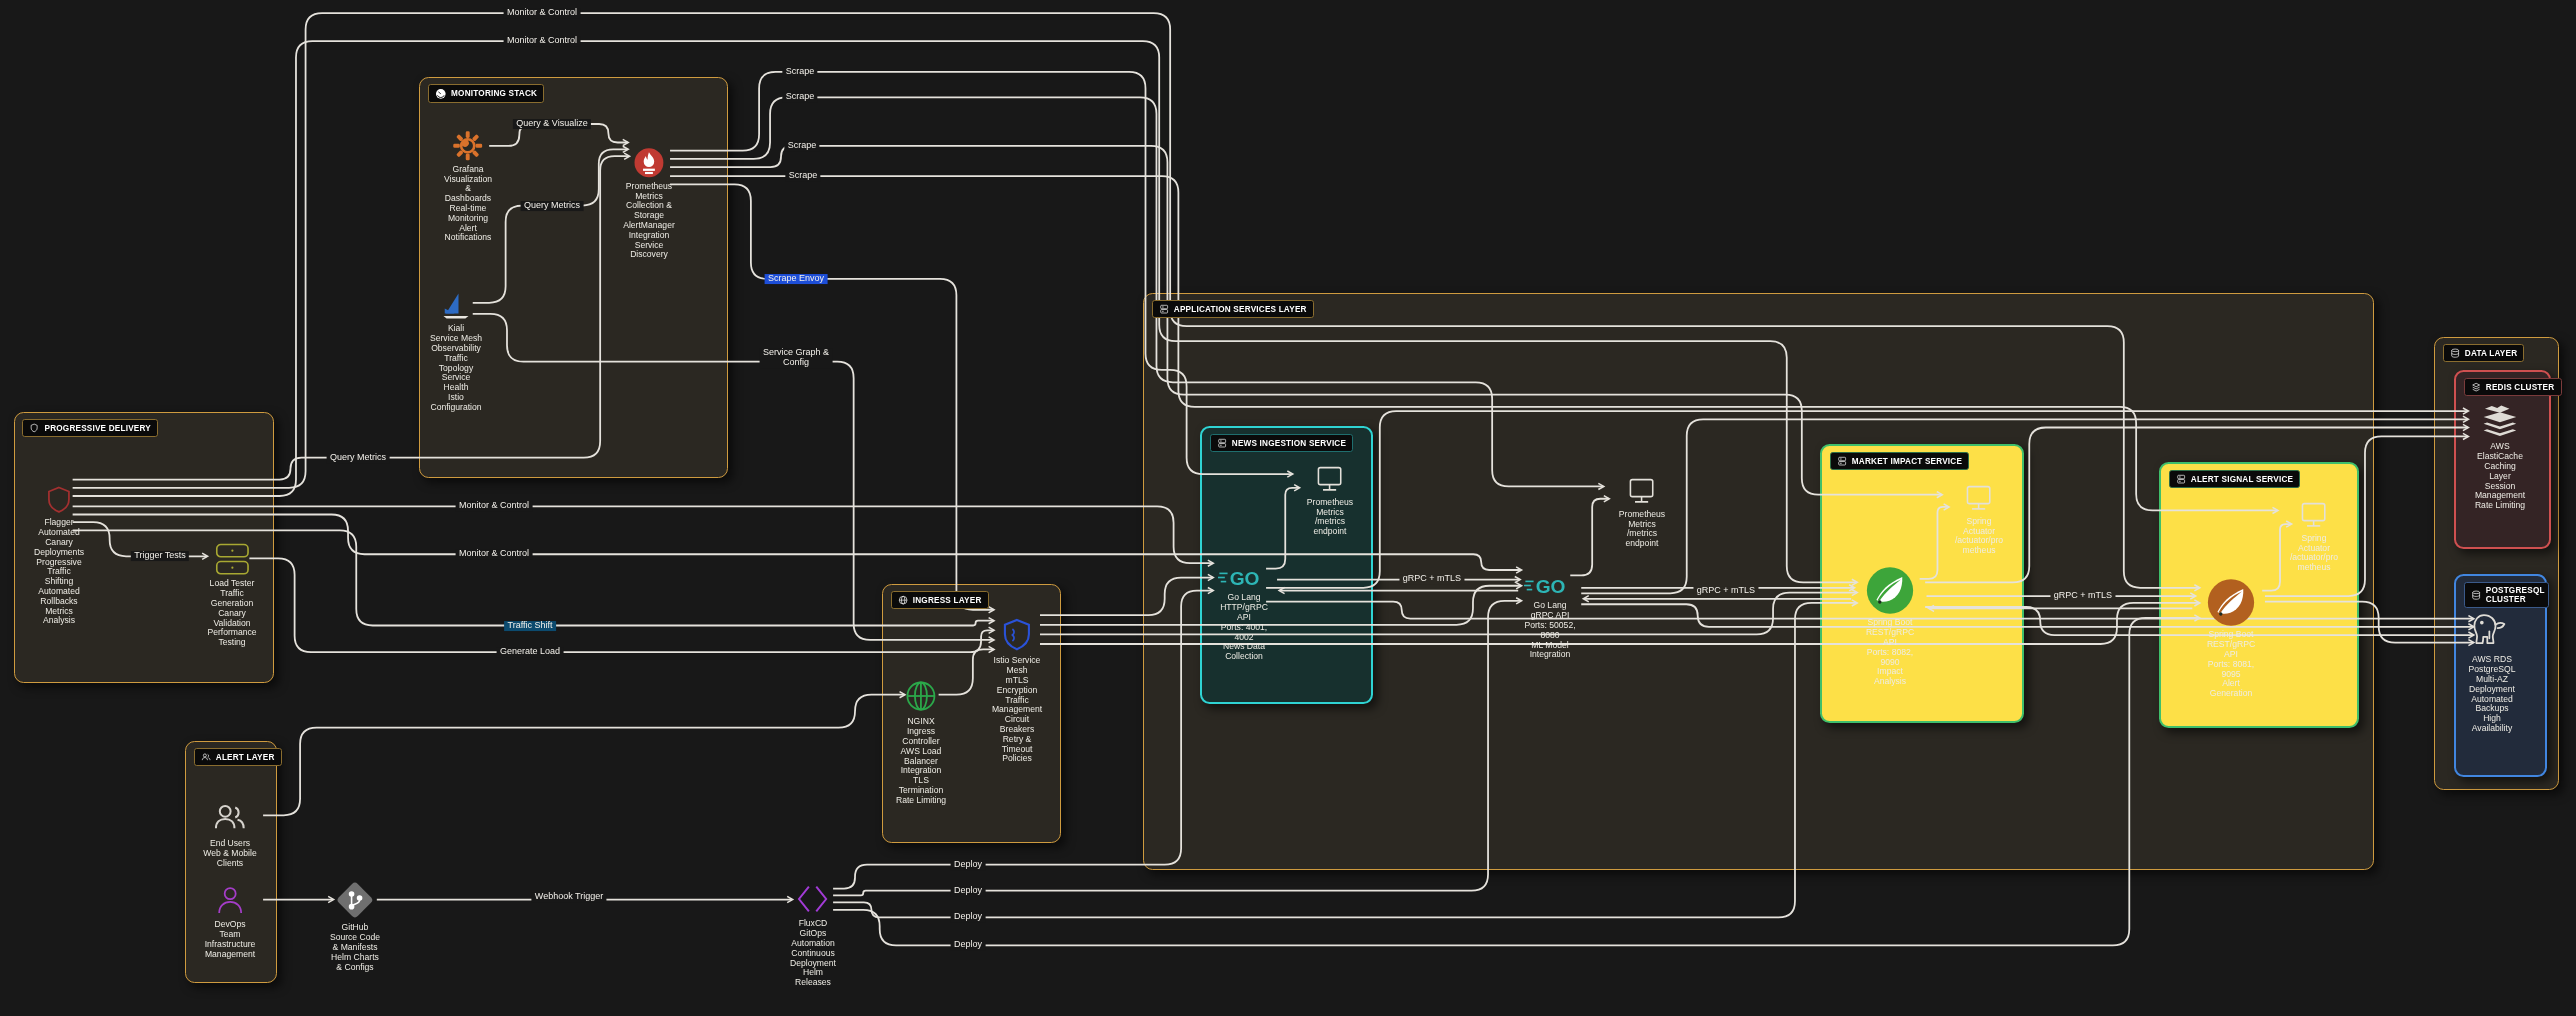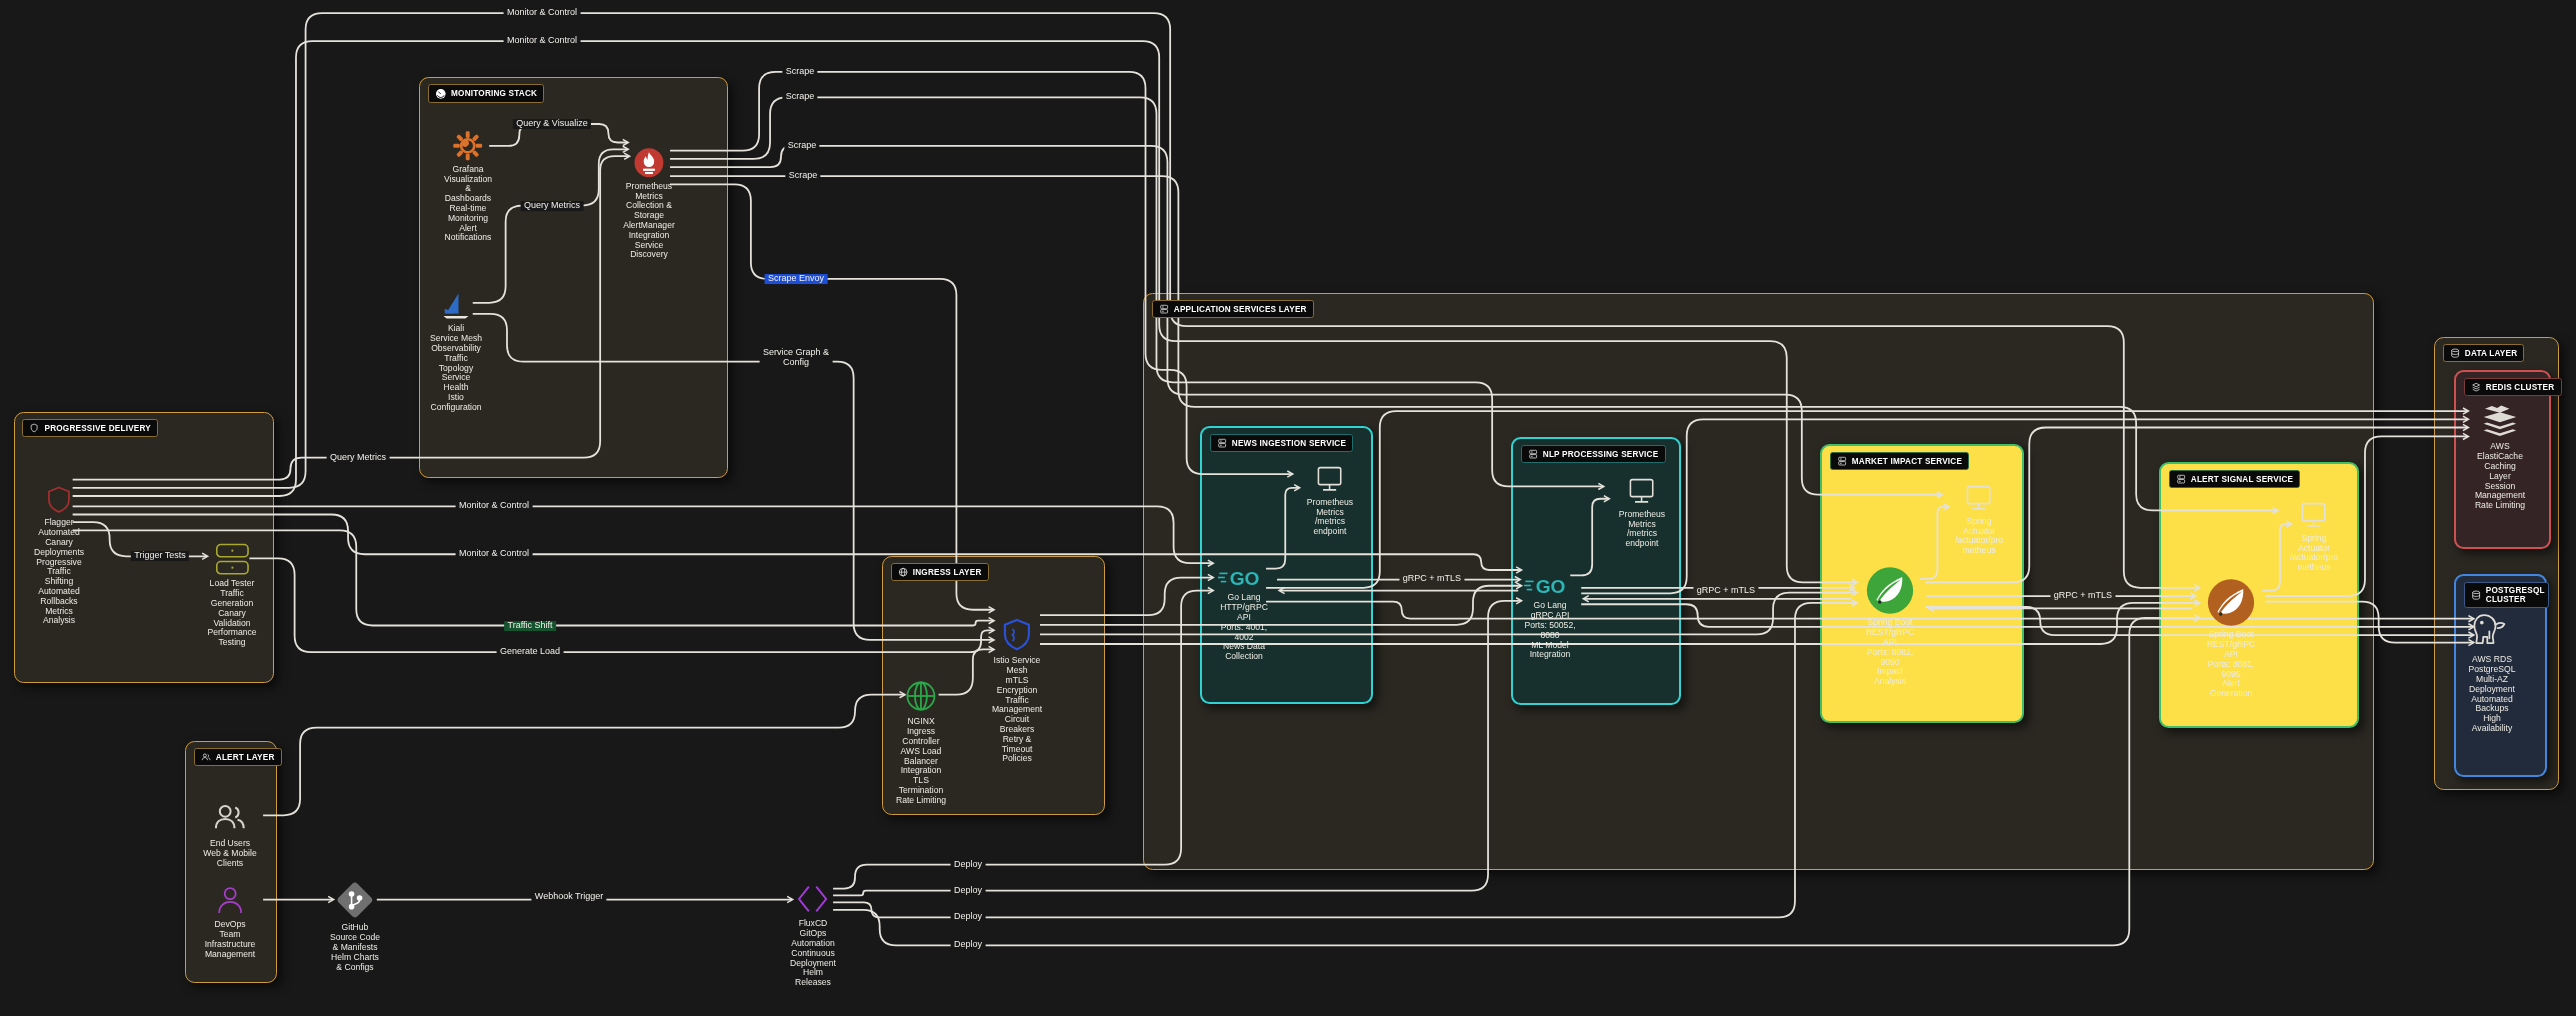--- a/index.html
+++ b/index.html
@@ -95,21 +95,21 @@
 
   <div class="group g-olive" style="left:185px;top:741px;width:90px;height:240px;">
     <div class="chip b-olive">
       <svg width="10.3" height="10.3" viewBox="0 0 24 24">
           <use href="#i-users"></use>
         </svg>
       <span>ALERT LAYER</span>
     </div>
   </div>
 
-  <div class="group g-olive" style="left:882px;top:556px;width:177px;height:257px;padding-left:44px;">
+  <div class="group g-olive" style="left:882px;top:584px;width:177px;height:257px;">
     <div class="chip b-olive">
       <svg width="10.3" height="10.3" viewBox="0 0 24 24">
           <use href="#i-globe"></use>
         </svg>
       <span>INGRESS LAYER</span>
     </div>
   </div>
 
   <div class="group g-olive" style="left:1143px;top:293px;width:1229px;height:575px;">
     <div class="chip b-olive">
@@ -122,28 +122,20 @@
 
   <div class="group g-teal" style="left:1200px;top:426px;width:169px;height:274px;">
     <div class="chip b-teal">
       <svg width="10.3" height="10.3" viewBox="0 0 24 24">
           <use href="#i-server"></use>
         </svg>
       <span>NEWS INGESTION SERVICE</span>
     </div>
   </div>
 
-  <div class="group g-teal" style="left:1511px;top:437px;width:166px;height:264px;">
-    <div class="chip b-teal">
-      <svg width="10.3" height="10.3" viewBox="0 0 24 24">
-          <use href="#i-server"></use>
-        </svg>
-      <span>NLP PROCESSING SERVICE</span>
-    </div>
-  </div>
 
   <div class="group g-green" style="left:1820px;top:444px;width:200px;height:275px;">
     <div class="chip b-green">
       <svg width="10.3" height="10.3" viewBox="0 0 24 24">
           <use href="#i-server"></use>
         </svg>
       <span>MARKET IMPACT SERVICE</span>
     </div>
   </div>
 
@@ -600,21 +592,21 @@
     <div class="elabel" style="left: 802px; top: 146px; background: rgb(24, 24, 24);">Scrape</div>
     <div class="elabel" style="left: 803px; top: 176px; background: rgb(24, 24, 24);">Scrape</div>
     <div class="elabel" style="left: 552px; top: 206px; background: rgb(24, 24, 24);">Query Metrics</div>
     <div class="elabel" style="left: 796px; top: 279px; background: #1d4ed8;">Scrape Envoy</div>
     <div class="elabel" style="left: 796px; top: 358px; background: rgb(24, 24, 24);">Service Graph &amp;
 Config</div>
     <div class="elabel" style="left: 358px; top: 458px; background: rgb(24, 24, 24);">Query Metrics</div>
     <div class="elabel" style="left: 494px; top: 506px; background: rgb(24, 24, 24);">Monitor &amp; Control</div>
     <div class="elabel" style="left: 494px; top: 554px; background: rgb(24, 24, 24);">Monitor &amp; Control</div>
     <div class="elabel" style="left: 160px; top: 556px; background: rgb(24, 24, 24);">Trigger Tests</div>
-    <div class="elabel" style="left: 530px; top: 626px; background: #14532d;">Traffic Shift</div>
+    <div class="elabel" style="left: 530px; top: 626px; background: #0c4a6e;">Traffic Shift</div>
     <div class="elabel" style="left: 530px; top: 652px; background: rgb(24, 24, 24);">Generate Load</div>
     <div class="elabel" style="left: 569px; top: 897px; background: rgb(24, 24, 24);">Webhook Trigger</div>
     <div class="elabel" style="left: 968px; top: 865px; background: rgb(24, 24, 24);">Deploy</div>
     <div class="elabel" style="left: 968px; top: 891px; background: rgb(24, 24, 24);">Deploy</div>
     <div class="elabel" style="left: 968px; top: 917px; background: rgb(24, 24, 24);">Deploy</div>
     <div class="elabel" style="left: 968px; top: 945px; background: rgb(24, 24, 24);">Deploy</div>
     <div class="elabel" style="left: 1432px; top: 579px; background: rgb(43, 40, 34);">gRPC + mTLS</div>
     <div class="elabel" style="left: 1726px; top: 591px; background: rgb(43, 40, 34);">gRPC + mTLS</div>
     <div class="elabel" style="left: 2083px; top: 596px; background: rgb(43, 40, 34);">gRPC + mTLS</div>
   </div>

